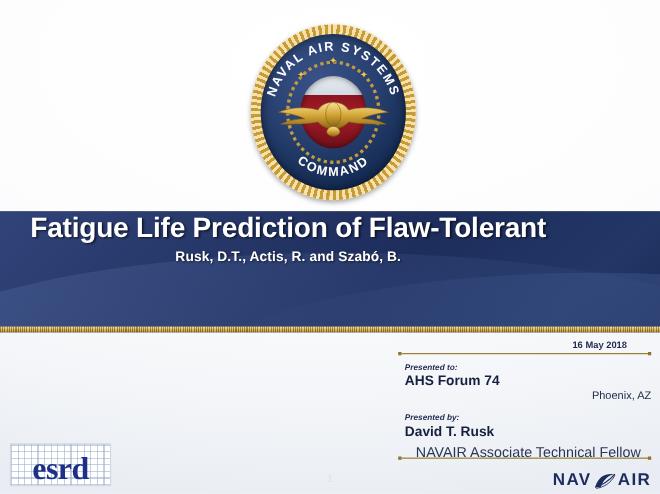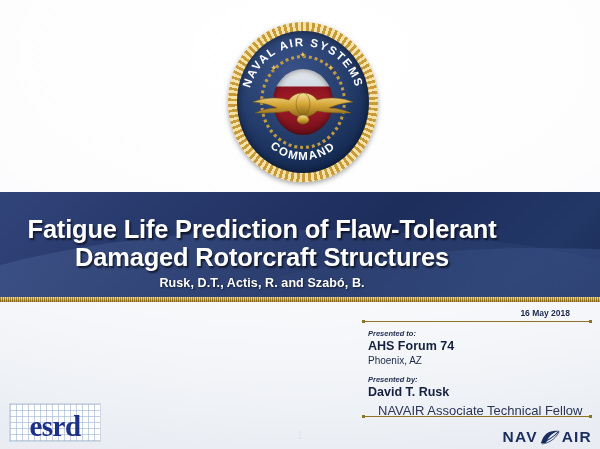--- a/index.html
+++ b/index.html
@@ -156,21 +156,21 @@
   }
   .gold-rule.top { top: 192px; }
   .gold-rule.bottom { top: 297px; }
 
   .title-wrap {
     position: absolute;
     left: 0;
     top: 0;
     width: 524px;
     text-align: center;
-    padding-top: 23px;
+    padding-top: 1px;
     box-sizing: border-box;
   }
   .title-line {
     color: #ffffff;
     font-weight: bold;
     font-size: 25.5px;
     line-height: 28px;
     letter-spacing: -0.2px;
     text-shadow: 1.5px 1.5px 2px rgba(0,0,0,0.65);
   }
@@ -234,20 +234,21 @@
     font-weight: bold;
     color: #15203f;
     margin-left: 6px;
     line-height: 15px;
   }
   .val-md {
     font-size: 10px;
     color: #1b2746;
     margin-left: 6px;
     line-height: 14px;
+    text-align: right;
   }
   .val-sm {
     font-size: 13px;
     color: #2a3557;
     margin-left: 16px;
     line-height: 12px;
   }
   .gap-a { height: 7px; }
   .gap-b { height: 5px; }
 
@@ -361,21 +362,20 @@
       </svg>
     </div>
   </div>
 
   <div class="gold-rule top"></div>
   <div class="band">
     <div class="band-swoosh-1"></div>
     <div class="band-swoosh-2"></div>
     <div class="title-wrap">
       <div class="title-line">Fatigue Life Prediction of Flaw-Tolerant</div>
-      <div class="title-line">Damaged Rotorcraft Structures</div>
       <div class="authors">Rusk, D.T., Actis, R. and Szabó, B.</div>
     </div>
   </div>
   <div class="gold-rule bottom"></div>
 
   <div class="info-block">
     <div class="date-line">16 May 2018</div>
     <div class="hrule">
       <span class="cap l"></span>
       <span class="line"></span>

